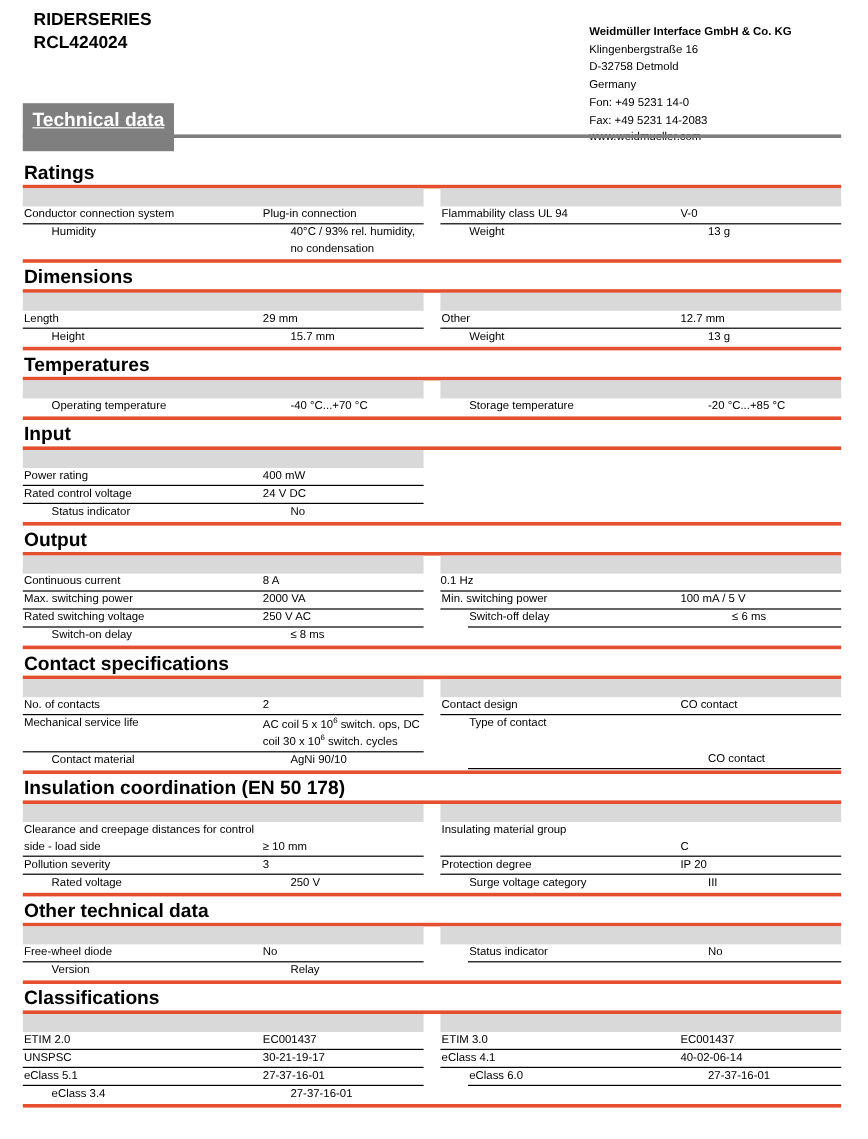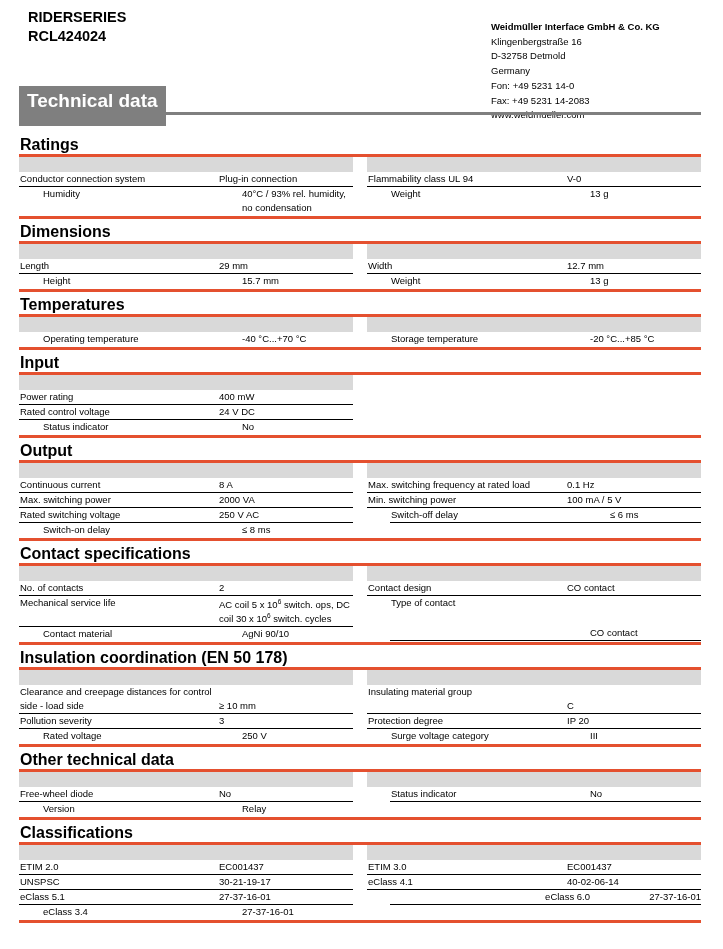--- a/index.html
+++ b/index.html
@@ -3,21 +3,21 @@
 <meta charset="utf-8">
 <style>
   html, body { margin: 0; padding: 0; background: #ffffff; }
   body { width: 723px; height: 949px; position: relative; overflow: hidden;
          font-family: "Liberation Sans", sans-serif; color: #000; }
   .product { position: absolute; left: 28px; top: 8px; font-size: 14.5px; font-weight: bold; line-height: 19px; }
   .address { position: absolute; left: 491px; top: 8px; font-size: 9.5px; line-height: 14.7px; margin-top: 12px; }
   .address .company { font-weight: bold; }
   .tech-banner { position: absolute; left: 19px; top: 86px; width: 682px; height: 29px; }
   .tech-banner .label { position: absolute; left: 0; top: 0; height: 40px; background: #7f7f7f; color: #fff;
-                        font-size: 19px; font-weight: bold; line-height: 29px; padding: 0 8px; }
+                        font-size: 16px; font-weight: bold; line-height: 29px; padding: 0 8px; text-decoration: underline; }
   .tech-banner .rule { position: absolute; left: 0; right: 0; bottom: 0; height: 3px; background: #7f7f7f; }
   .sections { position: absolute; left: 19px; top: 136px; width: 682px; }
   .section { margin-bottom: 0; }
   .section-title { font-size: 16px; font-weight: bold; line-height: 18px; height: 18px; padding-left: 1px; }
   .section-body { display: flex; justify-content: space-between; border-top: 3px solid #e4502f; }
   .half { width: 334px; }
   .half.right { width: 334px; }
   .band { height: 15px; background: #d9d9d9; }
   .row { display: flex; font-size: 9.5px; line-height: 14px; border-bottom: 1px solid #000; }
   .row:last-child { border-bottom: none; margin-left: 23px; }
@@ -91,21 +91,21 @@
             <div class="v">29 mm</div>
           </div>
           <div class="row">
             <div class="k">Height</div>
             <div class="v">15.7 mm</div>
           </div>
         </div>
         <div class="half right">
           <div class="band"></div>
           <div class="row">
-            <div class="k">Width</div>
+            <div class="k">Other</div>
             <div class="v">12.7 mm</div>
           </div>
           <div class="row">
             <div class="k">Weight</div>
             <div class="v">13 g</div>
           </div>
         </div>
       </div>
       <div class="endrule"></div>
       <div class="gap"></div>
@@ -171,21 +171,20 @@
             <div class="v">250 V AC</div>
           </div>
           <div class="row">
             <div class="k">Switch-on delay</div>
             <div class="v">≤ 8 ms</div>
           </div>
         </div>
         <div class="half right">
           <div class="band"></div>
           <div class="row">
-            <div class="k">Max. switching frequency at rated load</div>
             <div class="v">0.1 Hz</div>
           </div>
           <div class="row">
             <div class="k">Min. switching power</div>
             <div class="v">100 mA / 5 V</div>
           </div>
           <div class="row" style="border-bottom: 1px solid rgb(0, 0, 0); gap: 20px;">
             <div class="k">Switch-off delay</div>
             <div class="v">≤ 6 ms</div>
           </div>
@@ -314,21 +313,21 @@
         <div class="half right">
           <div class="band"></div>
           <div class="row">
             <div class="k">ETIM 3.0</div>
             <div class="v">EC001437</div>
           </div>
           <div class="row">
             <div class="k">eClass 4.1</div>
             <div class="v">40-02-06-14</div>
           </div>
-          <div class="row" style="border-bottom: 1px solid rgb(0, 0, 0); text-align: right;">
+          <div class="row" style="border-bottom: 1px solid rgb(0, 0, 0);">
             <div class="k">eClass 6.0</div>
             <div class="v">27-37-16-01</div>
           </div>
         </div>
       </div>
       <div class="endrule"></div>
       <div class="gap"></div>
     </div>
   </div>
 

